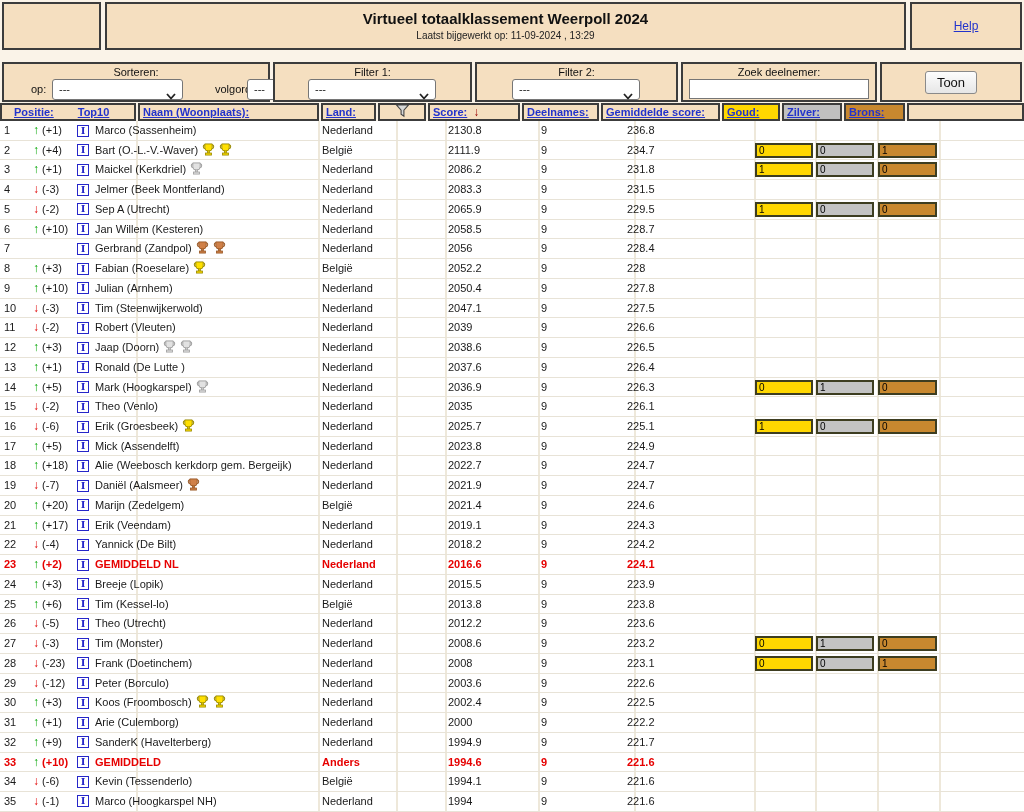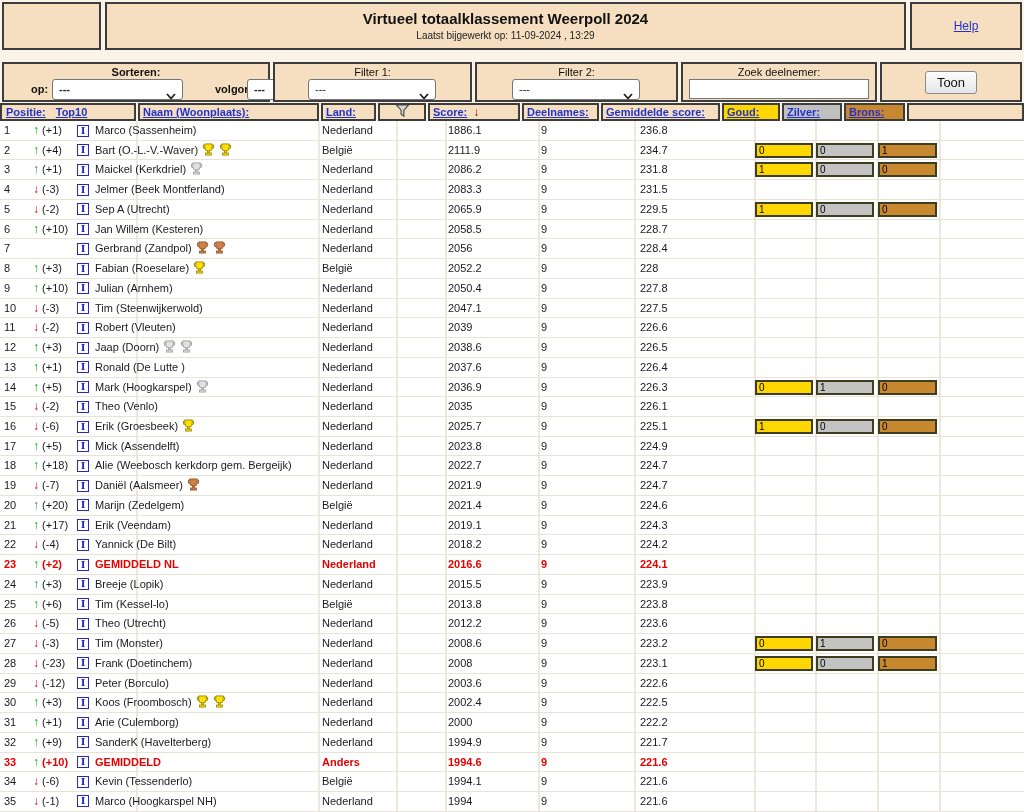--- a/index.html
+++ b/index.html
@@ -14,37 +14,37 @@
   .title-box{flex:1;text-align:center;padding-top:6px;}
   .help-box{width:112px;display:flex;align-items:center;justify-content:center;}
   .title{font-size:15px;font-weight:bold;color:#111;}
   .subtitle{font-size:10px;margin-top:3px;color:#222;}
   a.lnk{color:#2233cc;text-decoration:underline;cursor:pointer;}
   .help-box a{font-size:12px;}
 
   
   .filterband{position:absolute;top:62px;left:2px;width:1020px;height:40px;display:flex;gap:3px;}
   .fbox{box-sizing:border-box;border:2px solid #3c3c3c;background:#f5dfc0;font-size:11px;position:relative;color:#111;}
-  .sort-box{width:268px;font-weight:bold;}
+  .sort-box{width:268px;}
   .f1-box{width:199px;}
   .f2-box{width:203px;}
   .zoek-box{width:196px;}
   .toon-box{flex:1;display:flex;align-items:center;justify-content:center;}
   .lbl-top{text-align:center;padding-top:2px;font-size:11px;}
   .flabel{position:absolute;font-size:11px;top:19px;}
   .fake-select{position:absolute;top:15px;height:21px;box-sizing:border-box;background:#fff;border:1px solid #767676;border-radius:3px;font-size:11px;line-height:19px;padding-left:6px;color:#222;cursor:pointer;}
   .fake-select .chev{position:absolute;right:6px;top:7px;}
   .txt-input{position:absolute;top:15px;height:20px;box-sizing:border-box;background:#fff;border:1px solid #767676;font-size:11px;padding:0 4px;}
   .toon-btn{font-size:13px;color:#111;background:linear-gradient(#fdfdfd,#e6e6e6);border:1px solid #8a8a8a;border-radius:3px;padding:3px 11px;cursor:pointer;}
 
   
   .thead{position:absolute;top:103px;left:0;width:1024px;height:18px;display:flex;gap:2px;}
   .th{box-sizing:border-box;border:2px solid #3c3c3c;background:#f5dfc0;font-size:11px;font-weight:bold;padding:0 3px;display:flex;align-items:center;white-space:nowrap;overflow:hidden;}
   .th a{color:#2233cc;text-decoration:underline;}
-  .th-pos{width:136px;gap:10px;padding-left:4px;}
+  .th-pos{width:136px;gap:24px;padding-left:12px;}
   .th-naam{width:181px;}
   .th-land{width:55px;}
   .th-funnel{width:48px;justify-content:center;}
   .th-score{width:92px;}
   .th-deel{width:77px;}
   .th-avg{width:119px;}
   .th-goud{width:58px;background:#ffd700;}
   .th-zilver{width:60px;background:#c0c0c0;}
   .th-brons{width:61px;background:#c8882f;}
   .th-last{flex:1;}
@@ -59,21 +59,21 @@
   .pos{left:4px;}
   .chg{left:33px;}
   .ar{font-weight:bold;font-size:12px;}
   .up{color:#00a500;}
   .down{color:#e00000;}
   .icon{left:77px;top:3.5px;width:12px;height:12px;border:1px solid #2626c9;background:#fff;color:#2626c9;font-family:"DejaVu Serif",serif;font-weight:bold;font-size:10px;line-height:10px;text-align:center;box-sizing:border-box;cursor:pointer;}
   .name{left:95px;}
   .land{left:322px;}
   .score{left:448px;}
   .deel{left:541px;}
-  .avg{left:640px;}
+  .avg{left:627px;}
   .med{position:absolute;top:2px;height:15px;box-sizing:border-box;border:2px solid #3d3d20;font-size:10px;line-height:10px;padding:1px 0 0 2px;color:#000;}
   .m-goud{left:755px;width:58px;background:#ffd700;}
   .m-zilver{left:816px;width:58px;background:#c3c3c3;}
   .m-brons{left:878px;width:59px;background:#c8882f;}
   .hl .pos,.hl .name,.hl .land,.hl .score,.hl .deel,.hl .avg,.hl .dtx{color:#e60000;font-weight:bold;}
   .trophy{display:inline-block;vertical-align:-2px;margin-left:4px;}
 </style>
 </head>
 <body>
 
@@ -186,21 +186,21 @@
       <div class="vline" style="left: 754px;"></div>
       <div class="vline" style="left: 814.5px;"></div>
       <div class="vline" style="left: 876.5px;"></div>
       <div class="vline" style="left: 938.5px;"></div>
       <div class="trow">
         <span class="c pos">1</span>
         <span class="c chg"><span class="ar up">↑</span><span class="dtx"> (+1)</span></span>
         <span class="c icon">I</span>
         <span class="c name">Marco (Sassenheim)</span>
         <span class="c land">Nederland</span>
-        <span class="c score">1886.1</span>
+        <span class="c score">2130.8</span>
         <span class="c deel">9</span>
         <span class="c avg">236.8</span>
       </div>
       <div class="trow">
         <span class="c pos">2</span>
         <span class="c chg"><span class="ar up">↑</span><span class="dtx"> (+4)</span></span>
         <span class="c icon">I</span>
         <span class="c name">Bart (O.-L.-V.-Waver)<span class="trophy"><svg width="13" height="13" viewBox="0 0 14 14">
               <path d="M3.2 2 C0.8 2 0.8 6 3.4 6.1" fill="none" stroke="#9a8a00" stroke-width="1.1"></path>
               <path d="M10.8 2 C13.2 2 13.2 6 10.6 6.1" fill="none" stroke="#9a8a00" stroke-width="1.1"></path>

